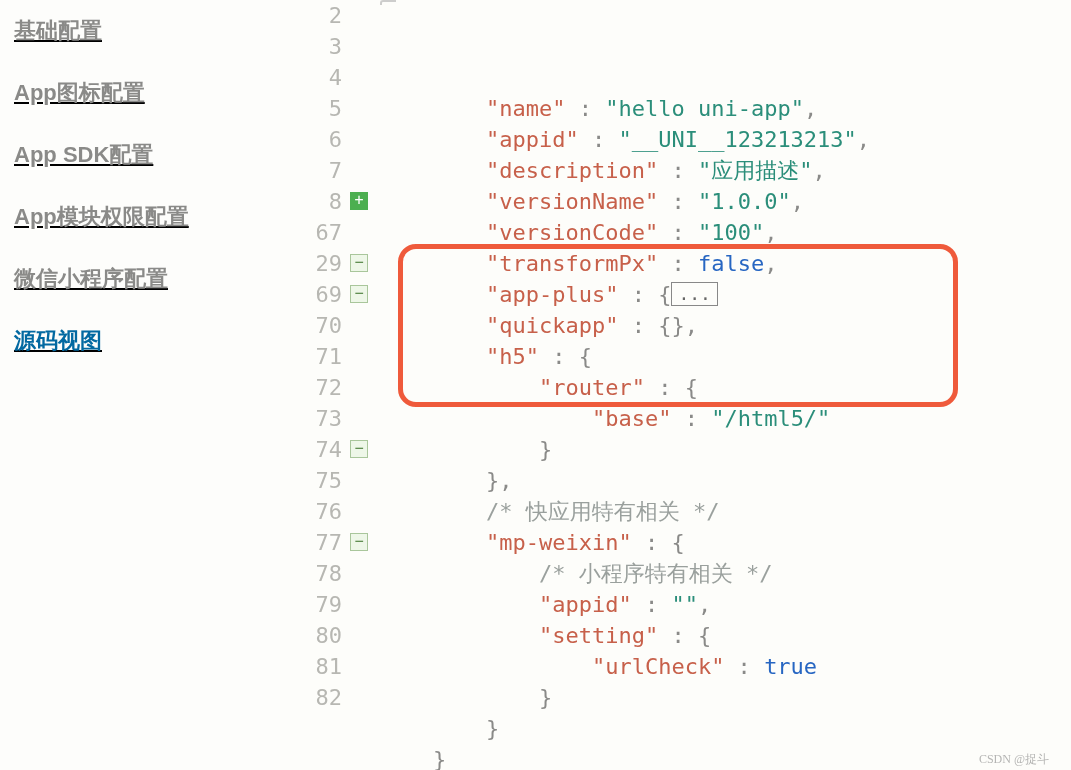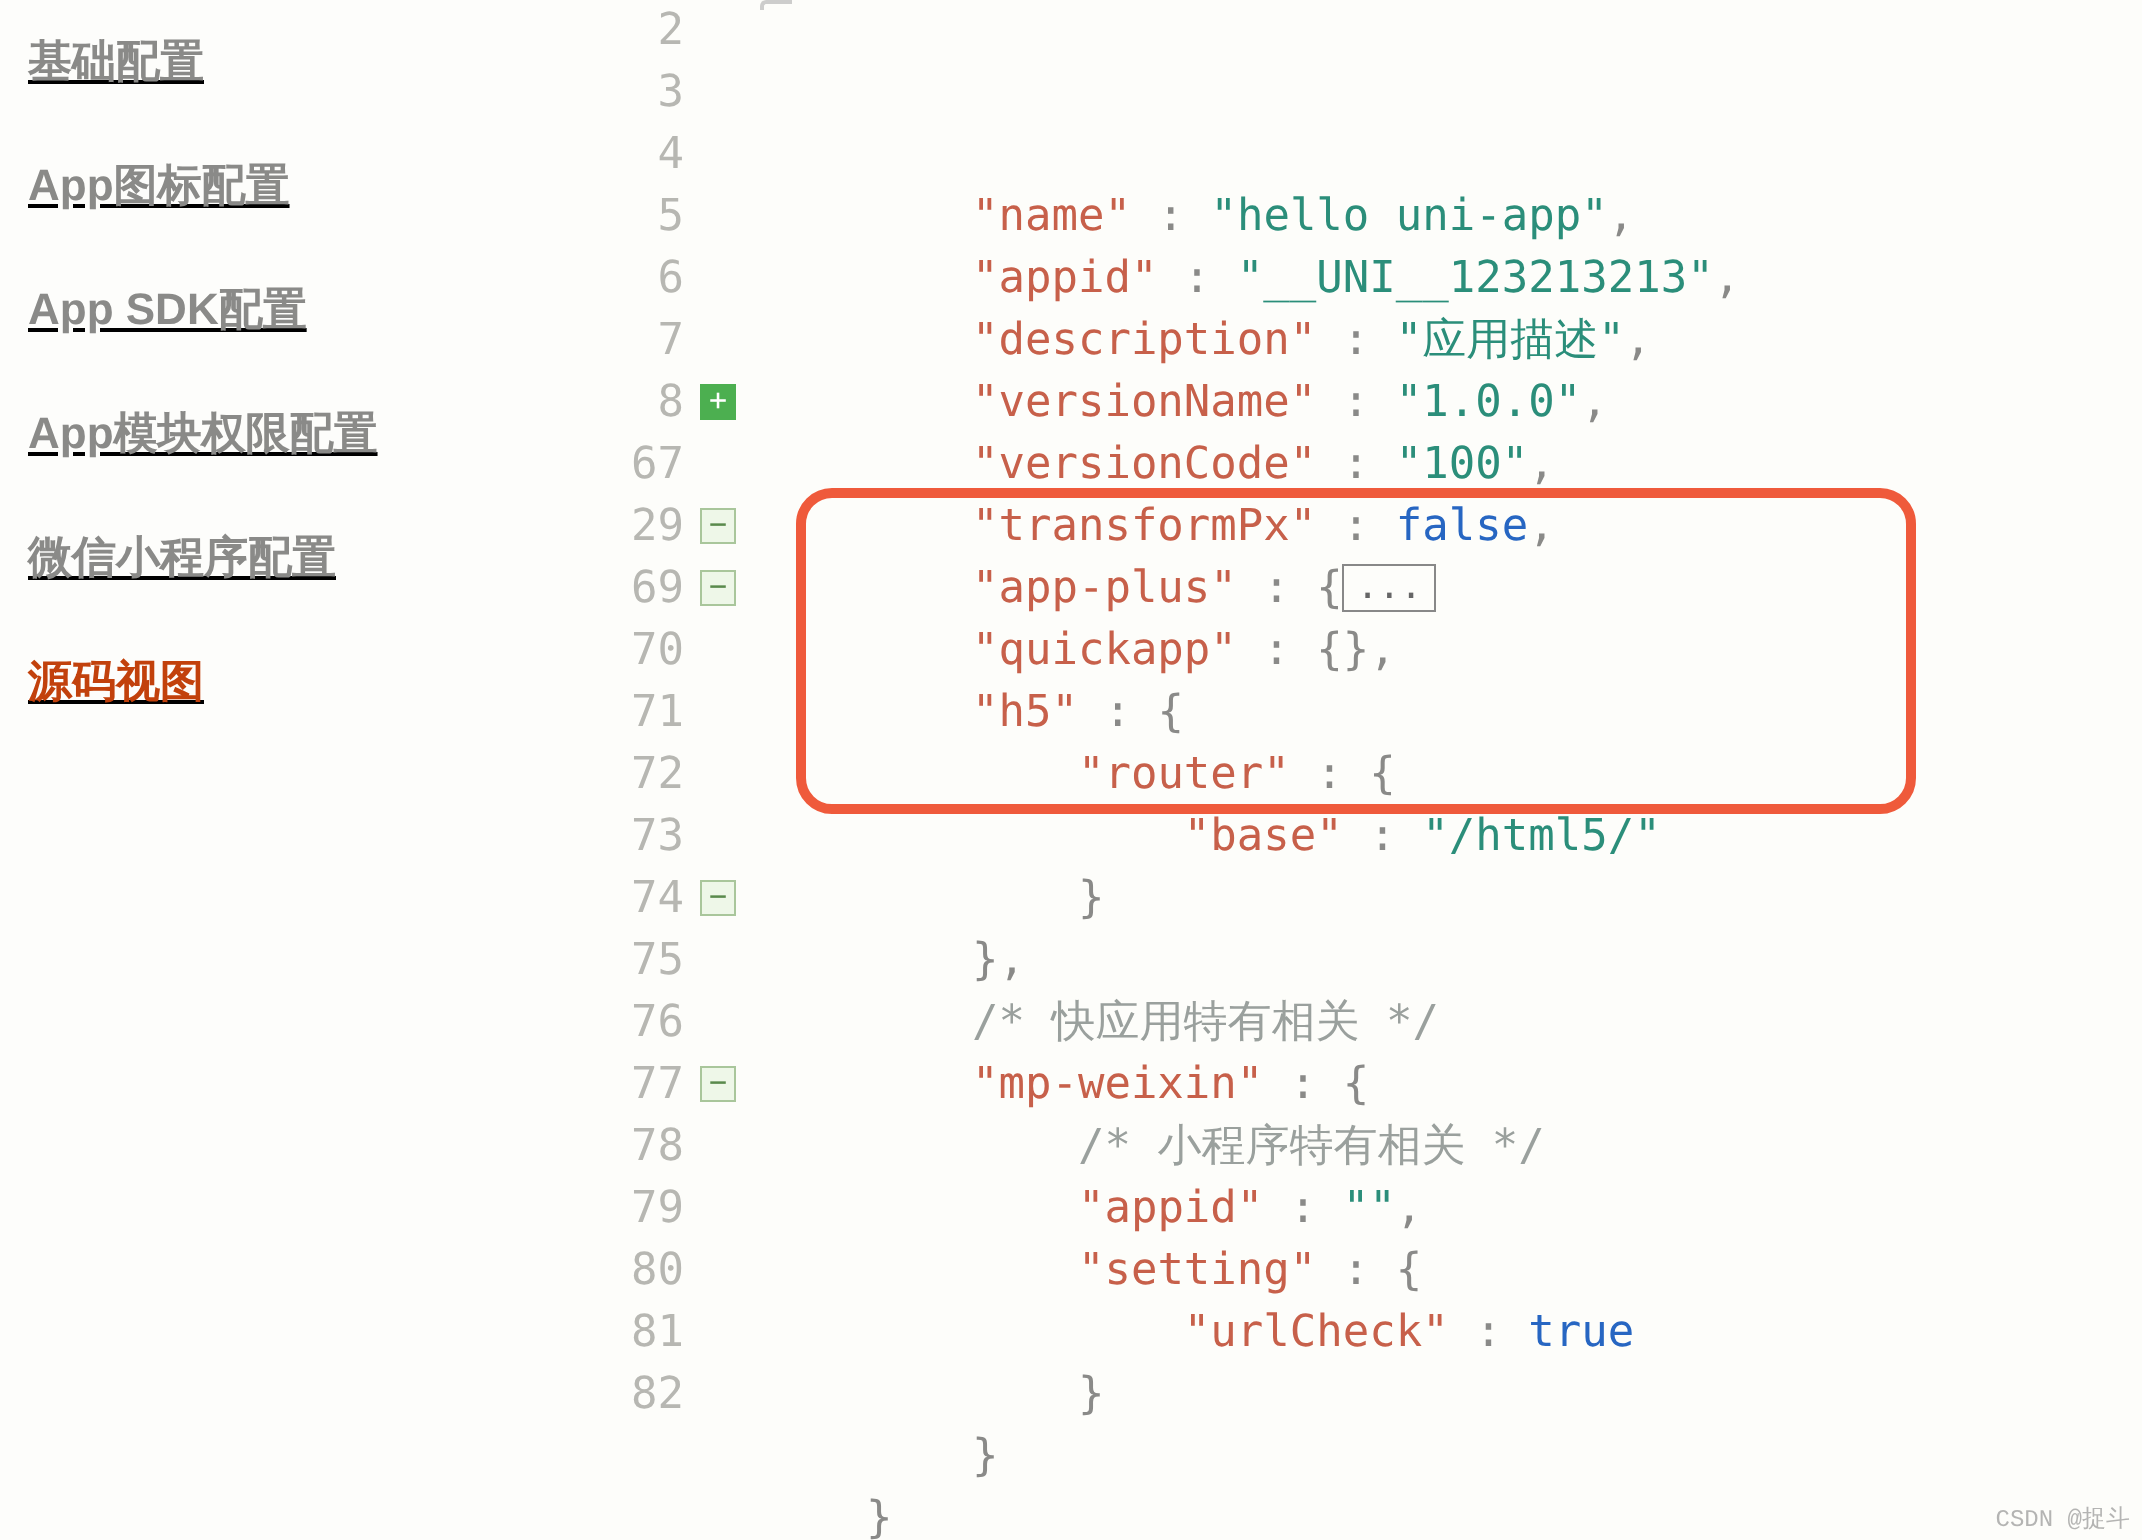--- a/index.html
+++ b/index.html
@@ -23,21 +23,21 @@
 }
 .sidebar-item {
   font-family: "PingFang SC", "Microsoft YaHei", sans-serif;
   font-weight: 700;
   color: #8a8a88;
   font-size: 22px;
   padding: 16px 2px;
   cursor: pointer;
 }
 .sidebar-item.active {
-  color: #c2410c;
+  color: #0369a1;
 }
 .editor {
   flex: 1;
   display: flex;
   font-size: 22px;
   line-height: 31px;
 }
 .gutter {
   width: 70px;
   text-align: right;
@@ -111,23 +111,23 @@
   top: 0;
   height: 5px;
   width: 16px;
   border-left: 2px solid #888;
   border-top: 2px solid #888;
   border-radius: 3px 0 0 0;
   opacity: 0.4;
 }
 .watermark {
   position: absolute;
-  right: 6px;
+  right: 22px;
   bottom: 2px;
-  font-family: Liberation Mono, monospace;
+  font-family: Liberation Serif, serif;
   font-size: 12px;
   color: rgba(120,120,120,0.55);
 }
 </style>
 </head>
 <body>
 
 <div class="container">
 
   <div class="sidebar">

